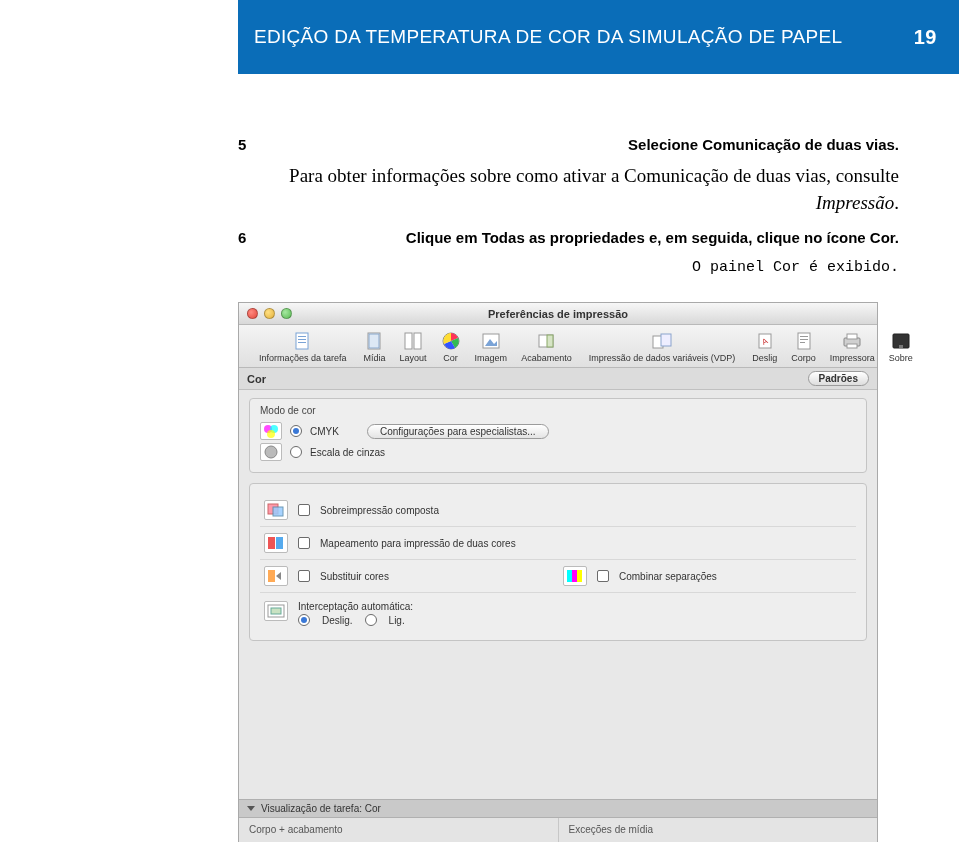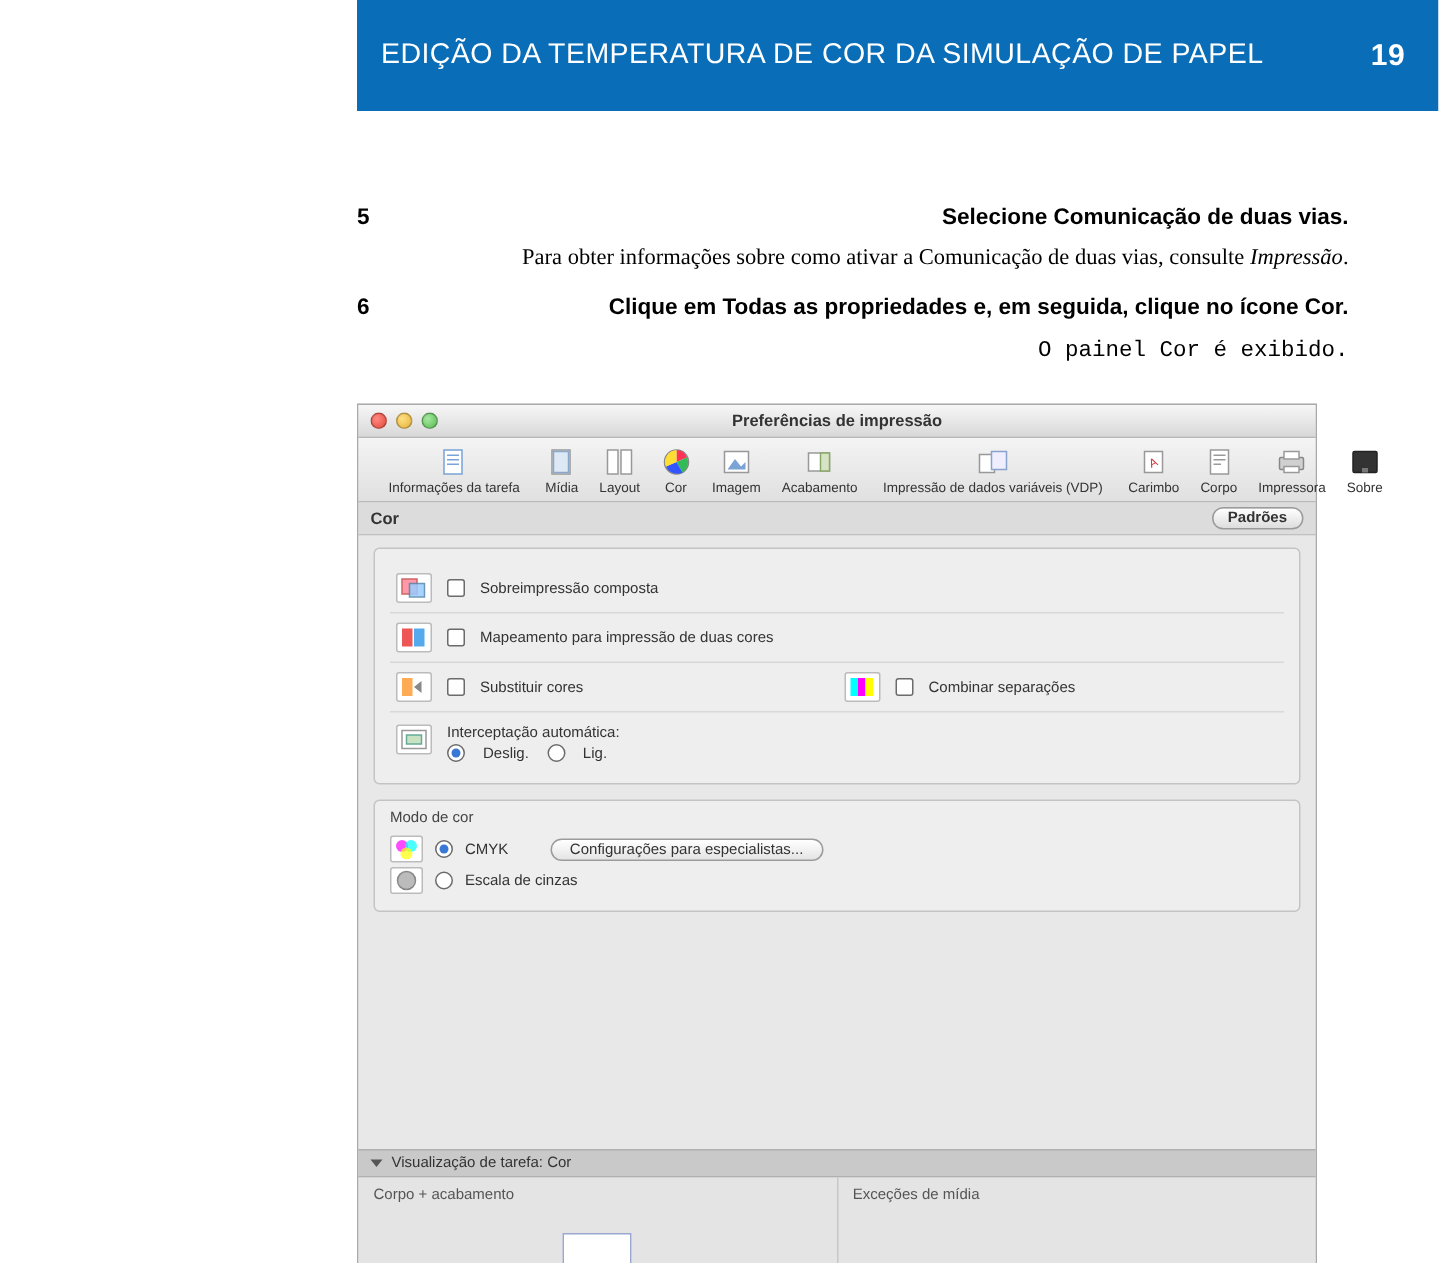--- a/index.html
+++ b/index.html
@@ -51,21 +51,21 @@
     width: 26px;
     flex-shrink: 0;
     font-weight: 700;
   }
   .step-body { flex: 1; text-align: right; }
   .step-title { font-weight: 700; }
   .step-desc {
     font-weight: 400;
     margin-top: 6px;
     font-family: Georgia, "Times New Roman", serif;
-    font-size: 15px;
+    font-size: 19px;
   }
   .step-desc em { font-style: italic; }
   .step-desc2 {
     font-weight: 400;
     margin-top: 8px;
     font-family: Liberation Mono, monospace;
     font-size: 15px;
     margin-left: 35px;
   }
 
@@ -318,21 +318,21 @@
           </span>
         <span>Impressão de dados variáveis (VDP)</span>
       </div>
       <div class="tab">
         <span class="ticon">
             <svg width="16" height="18">
               <rect x="2" y="2" width="12" height="14" fill="#fff" stroke="#999"></rect>
               <text x="8" y="12" text-anchor="middle" font-size="8" fill="#c33" transform="rotate(-25 8 10)">A</text>
             </svg>
           </span>
-        <span>Carimbo</span>
+        <span>Deslig</span>
       </div>
       <div class="tab">
         <span class="ticon">
             <svg width="16" height="18">
               <rect x="2" y="1" width="12" height="16" fill="#fff" stroke="#999"></rect>
               <rect x="4" y="4" width="8" height="1" fill="#999"></rect>
               <rect x="4" y="7" width="8" height="1" fill="#999"></rect>
               <rect x="4" y="10" width="5" height="1" fill="#999"></rect>
             </svg>
           </span>
@@ -358,20 +358,45 @@
         <span>Sobre</span>
       </div>
     </div>
 
     <div class="section-title-row">
       <span>Cor</span>
       <span class="pill-btn">Padrões</span>
     </div>
 
     <div class="panel-body">
+
+      <div class="group">
+        <div class="group-title">Modo de cor</div>
+        <div class="row">
+          <span class="swatch">
+              <svg width="16" height="14">
+                <circle cx="5" cy="5" r="4" fill="#f0f" opacity="0.7"></circle>
+                <circle cx="11" cy="5" r="4" fill="#0ff" opacity="0.7"></circle>
+                <circle cx="8" cy="10" r="4" fill="#ff0" opacity="0.7"></circle>
+              </svg>
+            </span>
+          <span class="radio checked"></span>
+          <span class="row-label">CMYK</span>
+          <span class="cfg-btn">Configurações para especialistas...</span>
+        </div>
+        <div class="row">
+          <span class="swatch">
+              <svg width="16" height="14">
+                <circle cx="8" cy="7" r="6" fill="#bbb" stroke="#888"></circle>
+              </svg>
+            </span>
+          <span class="radio"></span>
+          <span class="row-label">Escala de cinzas</span>
+        </div>
+      </div>
 
       <div class="group">
         <div class="option-list">
           <div class="option-row">
             <div class="left">
               <span class="mini-icon">
                   <svg width="18" height="14">
                     <rect x="1" y="1" width="10" height="10" fill="#f9a" stroke="#c66"></rect>
                     <rect x="6" y="4" width="10" height="9" fill="#9cf" stroke="#58a" opacity="0.85"></rect>
                   </svg>
@@ -430,45 +455,20 @@
                   <span class="row-label">Deslig.</span>
                   <span class="radio"></span>
                   <span class="row-label">Lig.</span>
                 </div>
               </div>
             </div>
           </div>
         </div>
       </div>
 
-      <div class="group">
-        <div class="group-title">Modo de cor</div>
-        <div class="row">
-          <span class="swatch">
-              <svg width="16" height="14">
-                <circle cx="5" cy="5" r="4" fill="#f0f" opacity="0.7"></circle>
-                <circle cx="11" cy="5" r="4" fill="#0ff" opacity="0.7"></circle>
-                <circle cx="8" cy="10" r="4" fill="#ff0" opacity="0.7"></circle>
-              </svg>
-            </span>
-          <span class="radio checked"></span>
-          <span class="row-label">CMYK</span>
-          <span class="cfg-btn">Configurações para especialistas...</span>
-        </div>
-        <div class="row">
-          <span class="swatch">
-              <svg width="16" height="14">
-                <circle cx="8" cy="7" r="6" fill="#bbb" stroke="#888"></circle>
-              </svg>
-            </span>
-          <span class="radio"></span>
-          <span class="row-label">Escala de cinzas</span>
-        </div>
-      </div>
-
       <div class="spacer-large"></div>
     </div>
 
     <div class="preview-bar">
       <span class="tri"></span>
       <span>Visualização de tarefa: Cor</span>
     </div>
     <div class="preview-area">
       <div class="pv-col first">
         <div>Corpo + acabamento</div>

